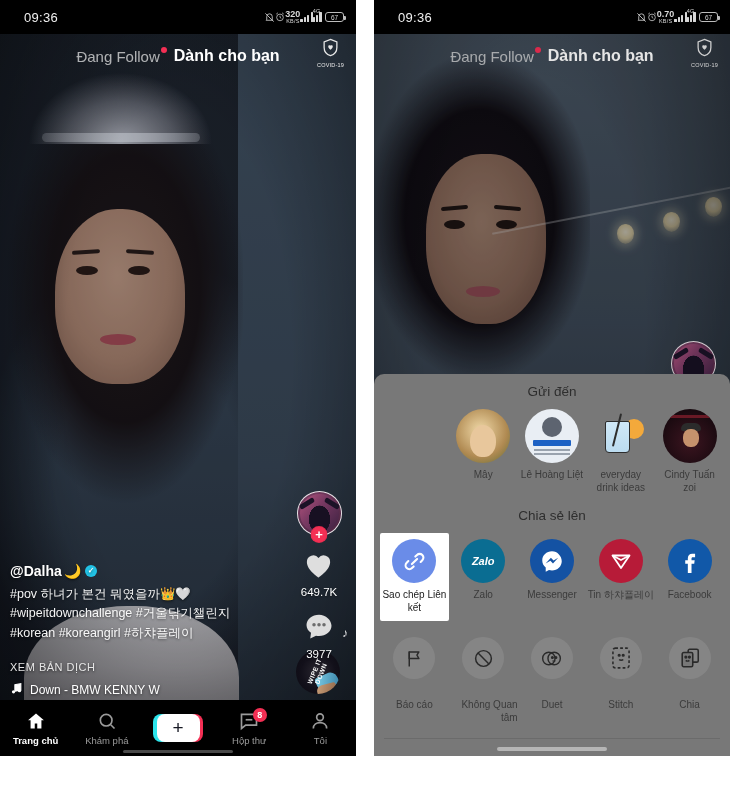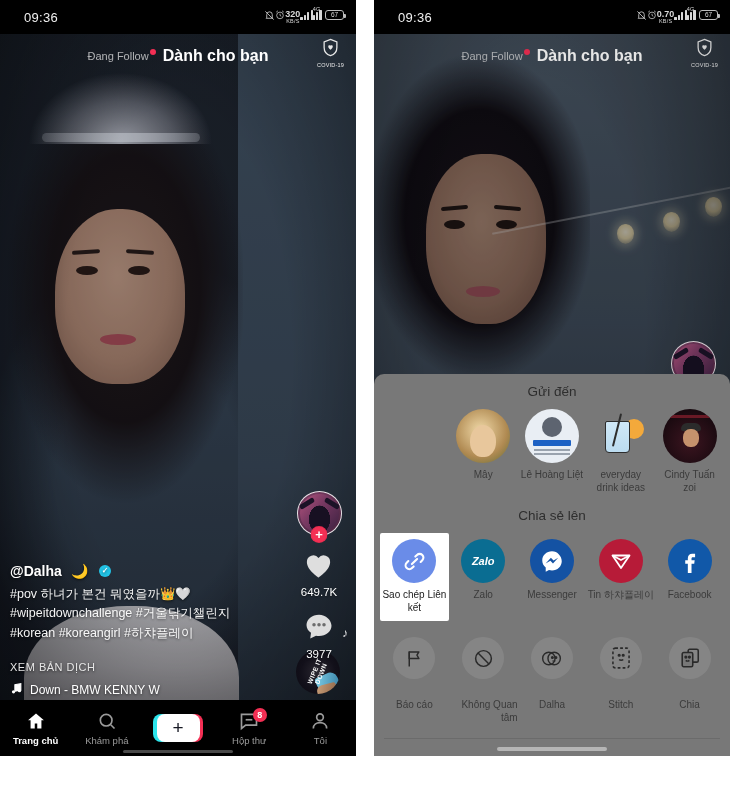--- a/index.html
+++ b/index.html
@@ -37,21 +37,21 @@
     display: flex; align-items: center;
     padding: 0 12px;
     z-index: 40;
   }
   .st-time {
     color: #f0f0f0; font-size: 13px; letter-spacing: .3px;
     margin-left: 12px;
   }
   .st-right {
     margin-left: auto;
-    display: flex; align-items: flex-start; 
+    display: flex; align-items: center; 
     color: #d8d8d8;
   }
   .st-ico { font-size: 11px; line-height: 1; opacity: .9; display:flex; align-items:center;}
   .st-speed { display: flex; flex-direction: column; align-items: center; line-height: 1;}
   .st-speed .n { font-size: 9px; font-weight: bold; }
   .st-speed .u { font-size: 5.5px; letter-spacing: .2px; }
   .bars { display: flex; align-items: flex-end; gap: 1.2px; height: 10px; }
   .bars i { display:block; width: 2.2px; background: #d8d8d8; border-radius: .5px;}
   .bars i:nth-child(1){height:3px} .bars i:nth-child(2){height:5px}
   .bars i:nth-child(3){height:7.5px} .bars i:nth-child(4){height:10px}
@@ -73,21 +73,21 @@
     overflow: hidden;
   }
   .video-bg { position: absolute; inset: 0; overflow: hidden; }
 
   
   .topnav {
     position: absolute; top: 0; left: 0; right: 0; height: 44px;
     display: flex; align-items: center; justify-content: center;
     gap: 14px; z-index: 25;
   }
-  .tn-item { font-size: 11px; color: rgba(235,235,235,.72); position: relative;}
+  .tn-item { font-size: 15px; color: rgba(235,235,235,.72); position: relative;}
   .tn-item.active { color: #fff; font-weight: bold; font-size: 16px; }
   .tn-dot {
     position: absolute; top: -1px; right: -7px;
     width: 6px; height: 6px; border-radius: 50%; background: #f42f54;
   }
   .covid {
     position: absolute; right: 12px; top: 4px;
     display: flex; flex-direction: column; align-items: center; gap: 1px;
     color: #e8e8e8;
   }
@@ -130,21 +130,21 @@
     padding: 7px 10px 5px; border-radius: 3px;
     outline: 1.5px solid rgba(255,255,255,.25);
   }
 
   
   .caption {
     position: absolute; left: 10px; bottom: 58px; width: 252px;
     z-index: 20; color: #fff;
     text-shadow: 0 1px 3px rgba(0,0,0,.6);
   }
-  .cap-user { font-size: 14px; font-weight: bold; display: flex; align-items: center; gap: 10px; margin-bottom: 6px;}
+  .cap-user { font-size: 14px; font-weight: bold; display: flex; align-items: center; gap: 3px; margin-bottom: 6px;}
   .verified {
     width: 12px; height: 12px; border-radius: 50%; background: #22c3e6;
     color:#fff; font-size: 8px; line-height: 12px; text-align:center; font-weight:bold;
   }
   .cap-text { font-size: 12.5px; line-height: 1.55; opacity: .95; word-break: break-word;}
   .cap-translate { font-size: 11px; letter-spacing: .5px; margin-top: 18px; color: #e6e6e6; }
   .cap-music { display: flex; align-items: center; gap: 7px; margin-top: 9px; font-size: 12px; }
 
   
   .disc {
@@ -704,21 +704,21 @@
           <div class="act-cell">
             <div class="act-ico">
               <svg width="23" height="23" viewBox="0 0 26 20" fill="none" stroke="currentColor" stroke-width="1.6">
                 <circle cx="10" cy="10" r="7"></circle>
                   <circle cx="16" cy="10" r="7"></circle>
                 <circle cx="14" cy="9" r=".9" fill="currentColor"></circle>
                   <circle cx="18" cy="9" r=".9" fill="currentColor"></circle>
                 <path d="M14.2 12.4c.6.7 2.4.7 3 0"></path>
               </svg>
             </div>
-            <div class="nm">Dalha</div>
+            <div class="nm">Duet</div>
           </div>
           <div class="act-cell">
             <div class="act-ico">
               <svg width="20" height="22" viewBox="0 0 20 24" fill="none" stroke="currentColor" stroke-width="1.7">
                 <rect x="1.2" y="1.2" width="17.6" height="21.6" rx="2.5" stroke-dasharray="3 2.4"></rect>
                 <circle cx="8" cy="9" r=".9" fill="currentColor"></circle>
                   <circle cx="12.4" cy="9" r=".9" fill="currentColor"></circle>
                 <path d="M8 13.6c1 1 3.4 1 4.4 0"></path>
               </svg>
             </div>

